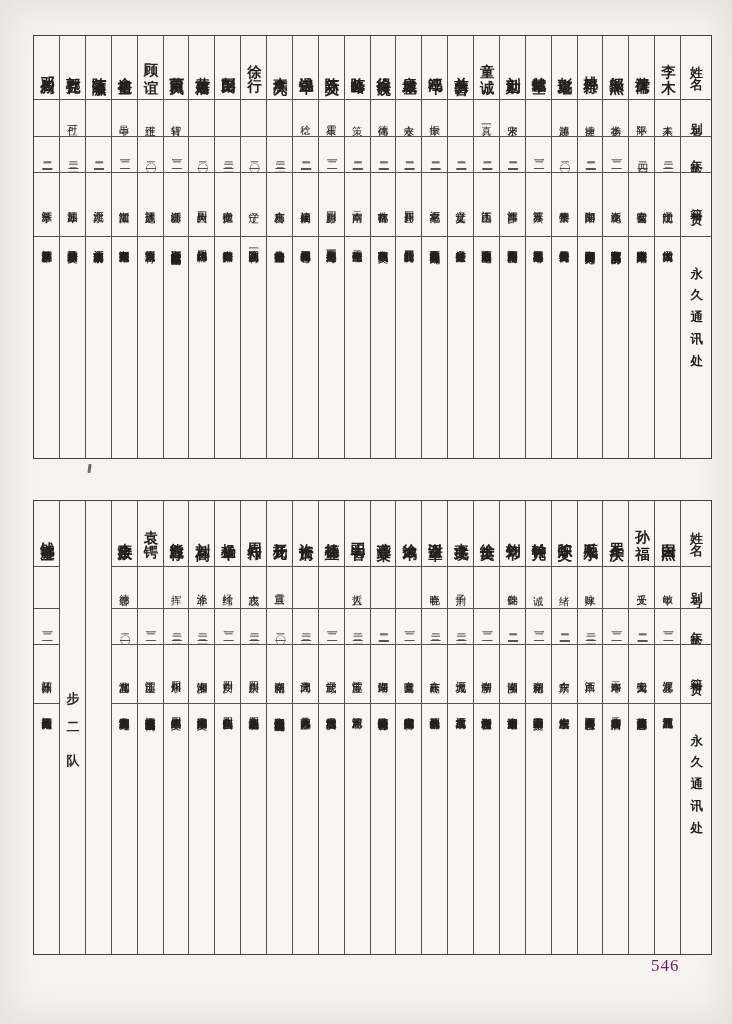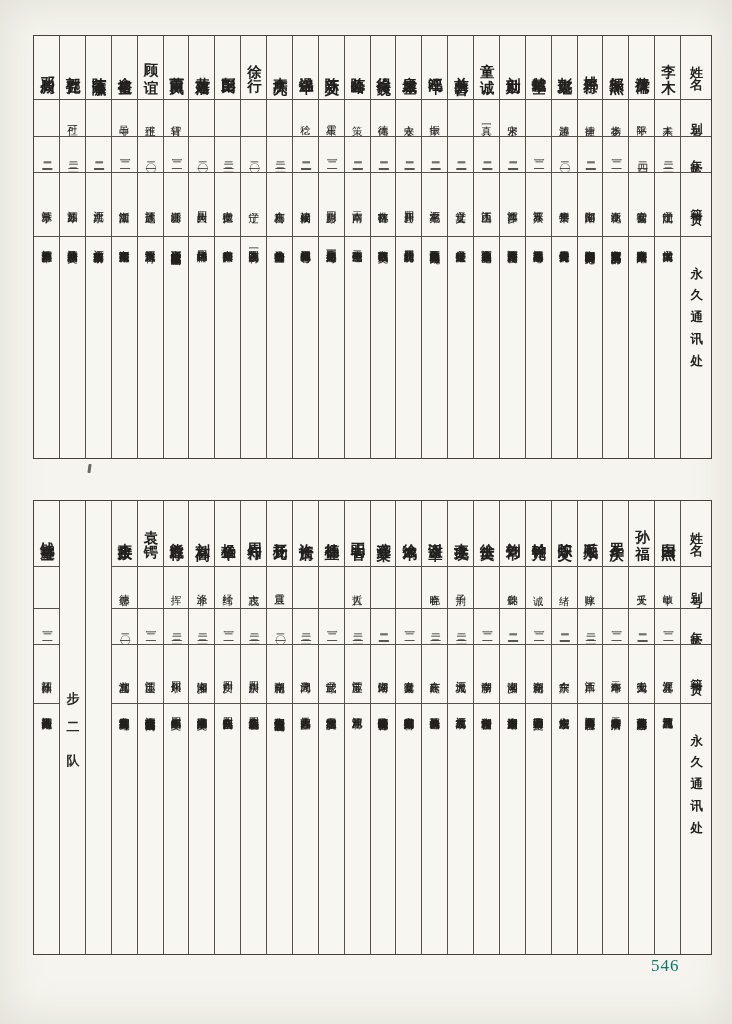--- a/index.html
+++ b/index.html
@@ -49,21 +49,21 @@
   .col.header .cell.byname>span,
   .col.header .cell.age>span,
   .col.header .cell.native>span{font-size:12px;font-weight:bold;letter-spacing:.45em;}
   .col.header .cell.address>span{font-size:12.5px;font-weight:bold;letter-spacing:1.75em;padding-top:14px;}
   .section-text{
     writing-mode:vertical-rl;text-orientation:upright;
     font-size:13px;font-weight:bold;letter-spacing:2.4em;color:#2a2824;
   }
   .page-number{
     position:absolute;left:651px;top:956px;
-    font-size:17px;letter-spacing:1px;color:#0f766e;
+    font-size:17px;letter-spacing:1px;color:#701a75;
     font-family:"Liberation Serif","DejaVu Serif",serif;
   }
   .artifact{
     position:absolute;left:88px;top:464px;width:3px;height:9px;
     background:#4a463e;transform:rotate(8deg);border-radius:1px;opacity:.8;
   }
 </style>
 </head>
 <body>
 

